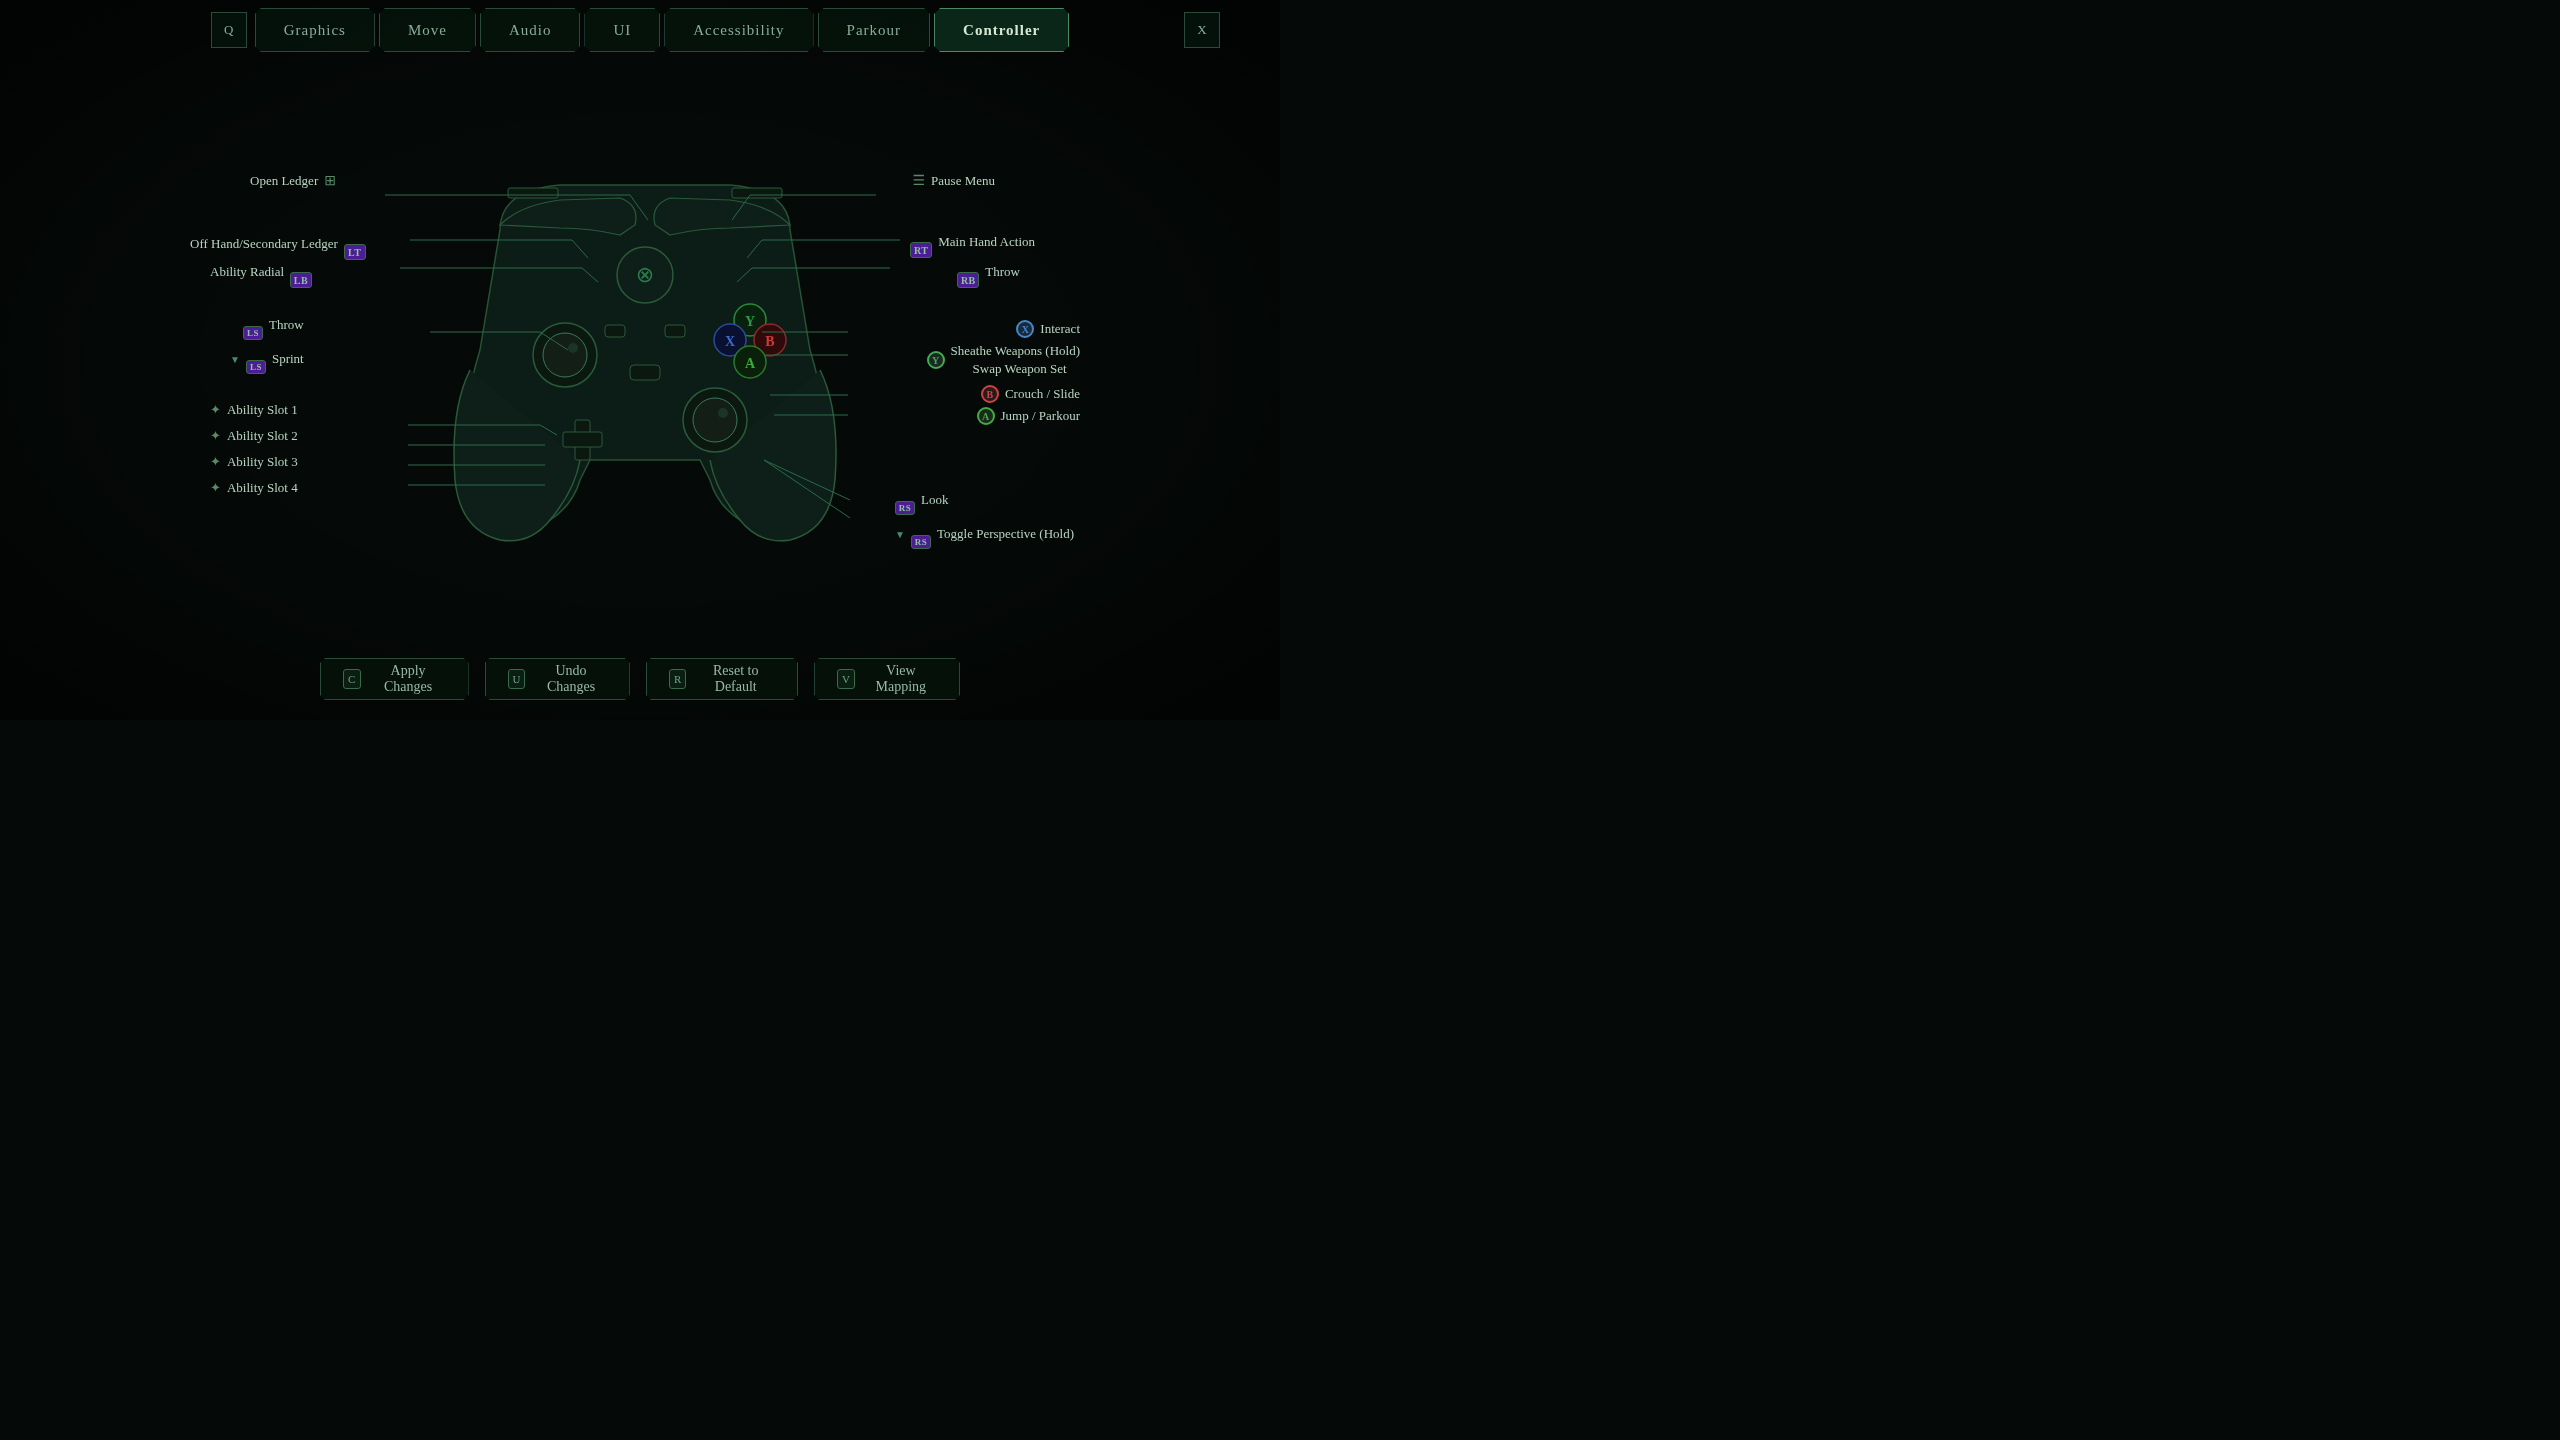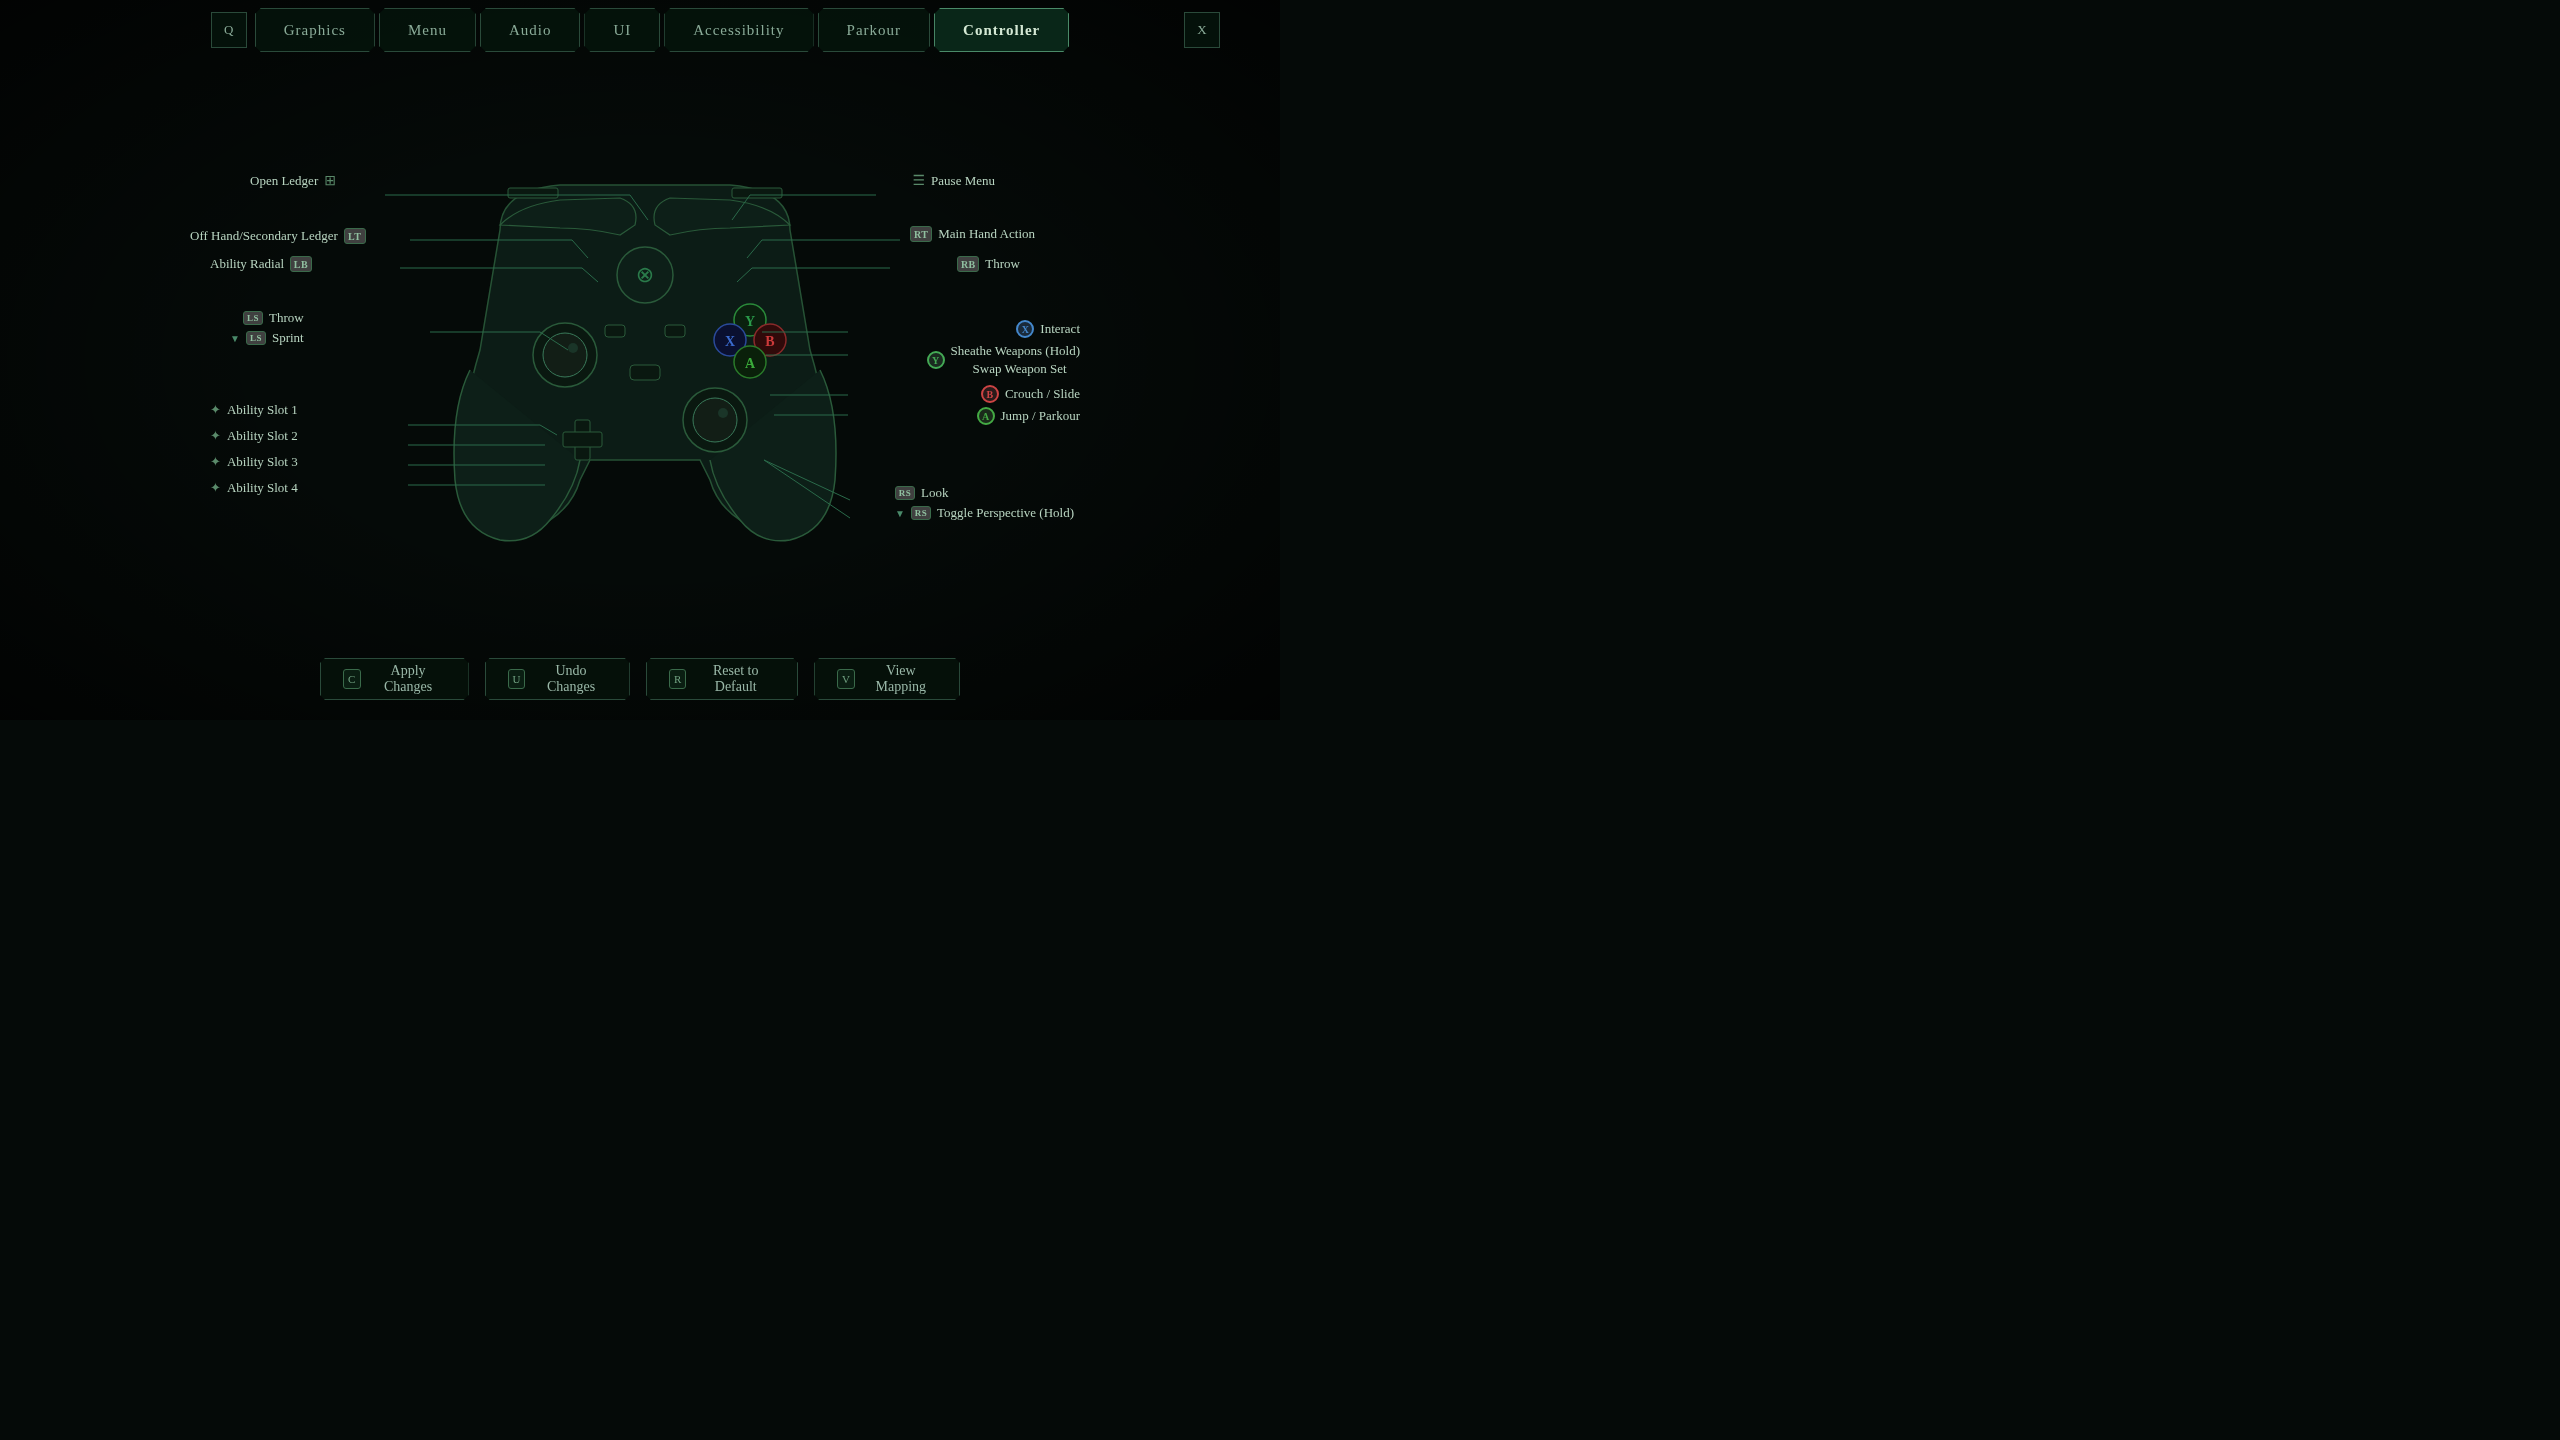--- a/index.html
+++ b/index.html
@@ -120,27 +120,28 @@
       flex-direction: row-reverse;
       text-align: right;
     }
 
     .btn-badge {
       display: inline-flex;
       align-items: center;
       justify-content: center;
       width: 22px;
       height: 16px;
-      background: #404040;
+      background: #4c1d95;
       border: 1px solid #3a6a4a;
       color: #90c0a0;
       font-size: 10px;
       font-weight: bold;
       border-radius: 3px;
       letter-spacing: 0.5px;
+      margin-top: 16px;
     }
 
     .btn-circle {
       display: inline-flex;
       align-items: center;
       justify-content: center;
       width: 18px;
       height: 18px;
       border-radius: 50%;
       font-size: 10px;
@@ -210,21 +211,21 @@
       gap: 2px;
     }
   </style>
 </head>
 <body>
 
 <nav class="nav-bar">
   <div class="nav-tab-icon" style="position:relative;left:0;top:0;margin-right:4px;">Q</div>
 
   <div class="nav-tab">Graphics</div>
-  <div class="nav-tab">Menu</div>
+  <div class="nav-tab">Move</div>
   <div class="nav-tab">Audio</div>
   <div class="nav-tab">UI</div>
   <div class="nav-tab">Accessibility</div>
   <div class="nav-tab">Parkour</div>
   <div class="nav-tab active">Controller</div>
 
   <div class="nav-tab-icon right">X</div>
 </nav>
 
 <div class="main-content">

